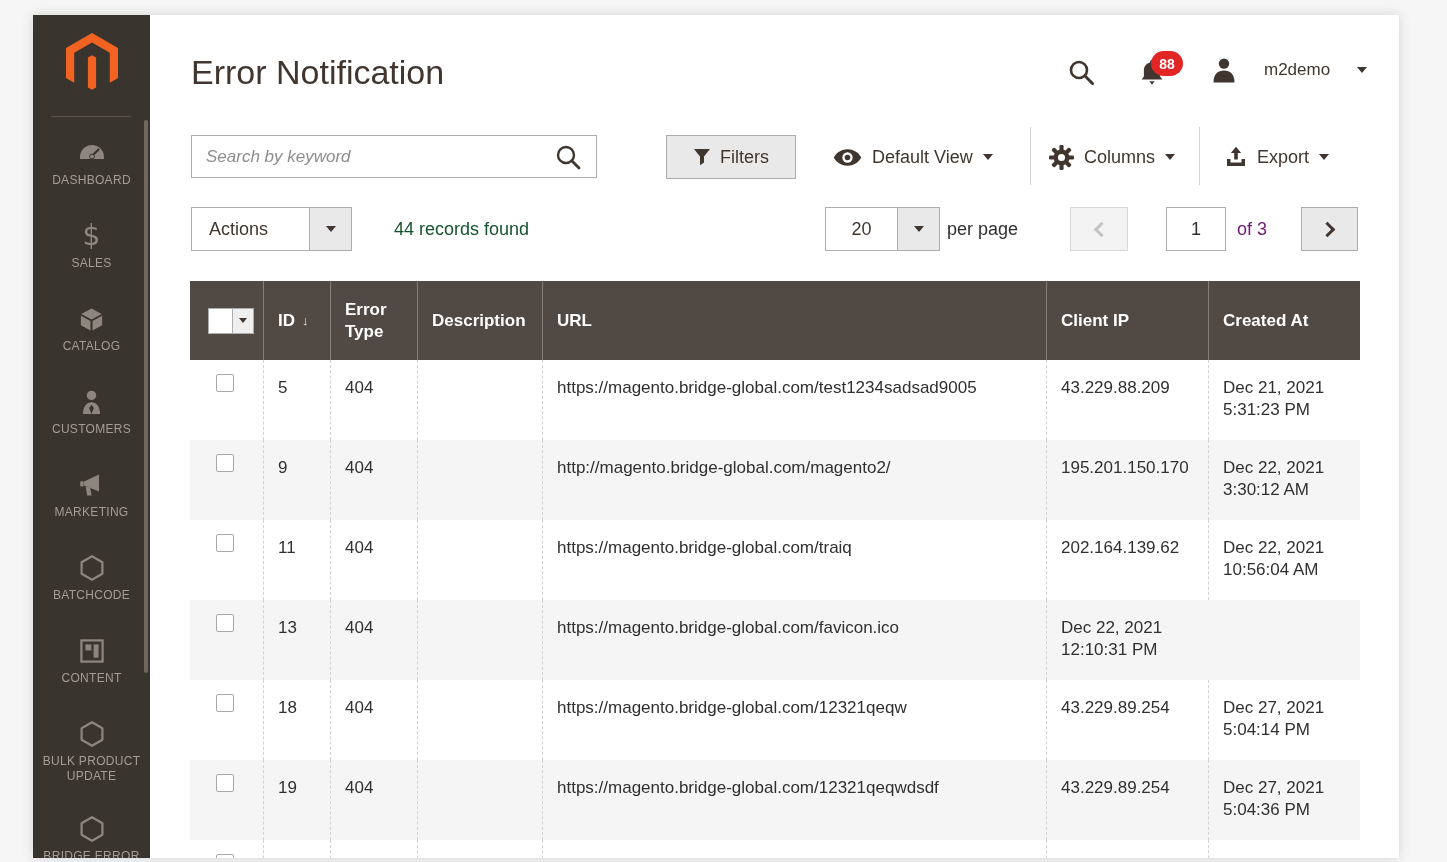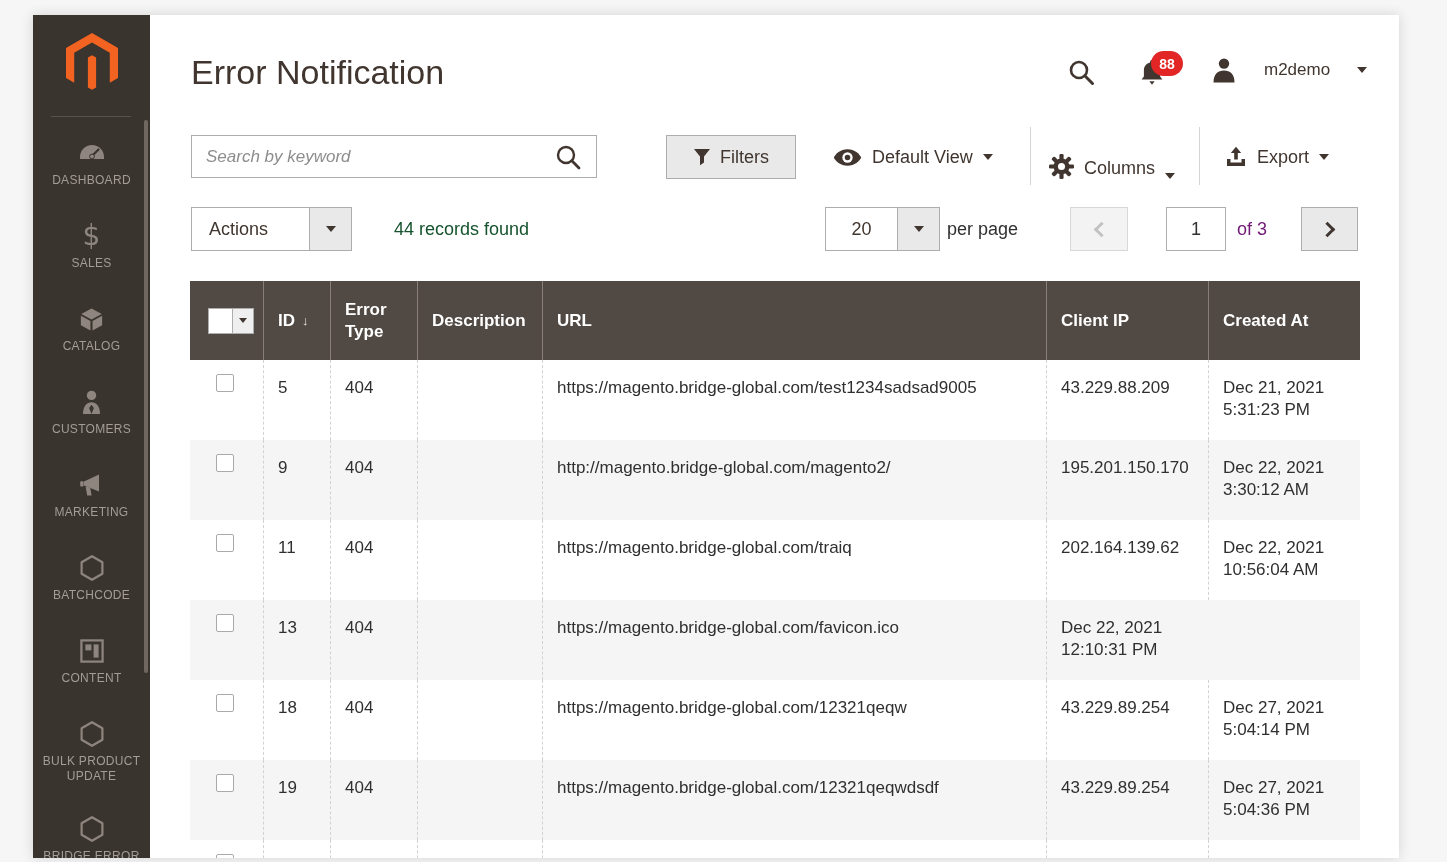--- a/index.html
+++ b/index.html
@@ -44,21 +44,21 @@
   .kw-input { width:100%; height:100%; border:0; outline:none; padding:0 52px 0 14px; font-size:17px; color:#303030; font-family:inherit; background:transparent; }
   .kw-input::placeholder { font-style:italic; color:#8d8d8d; }
   .kw-icn { position:absolute; right:14px; top:8px; cursor:pointer; }
 
   .btn-filters {
     position:absolute; left:633px; top:120px; width:130px; height:44px;
     background:#e9e9e9; border:1px solid #adadad; display:flex; align-items:center; justify-content:center; gap:9px;
     font-size:18px; color:#41362f; cursor:pointer;
   }
   .tb-group { position:absolute; top:120px; height:44px; display:flex; align-items:center; gap:10px; cursor:pointer; font-size:18px; color:#41362f; }
-  .grp-view { left:800px; } .grp-cols { left:1016px;align-items:flex-end; } .grp-export { left:1192px; }
+  .grp-view { left:800px; } .grp-cols { left:1016px; } .grp-export { left:1192px; }
   .tb-sep { position:absolute; top:112px; width:1px; height:58px; background:#d4d4d4; }
   .sep-1 { left:997px; } .sep-2 { left:1166px; }
 
   
   .sel-split { position:absolute; display:flex; height:44px; cursor:pointer; }
   .actions-sel { left:158px; top:192px; }
   .split-main { height:44px; background:#fff; border:1px solid #adadad; display:flex; align-items:center; font-size:18px; color:#41362f; }
   .actions-sel .split-main { width:119px; padding-left:17px; }
   .split-btn { width:42px; height:44px; background:#e9e9e9; border:1px solid #adadad; border-left:0; display:flex; align-items:center; justify-content:center; }
   .records { position:absolute; left:361px; top:192px; height:44px; line-height:44px; font-size:18px; color:#14532d; }

